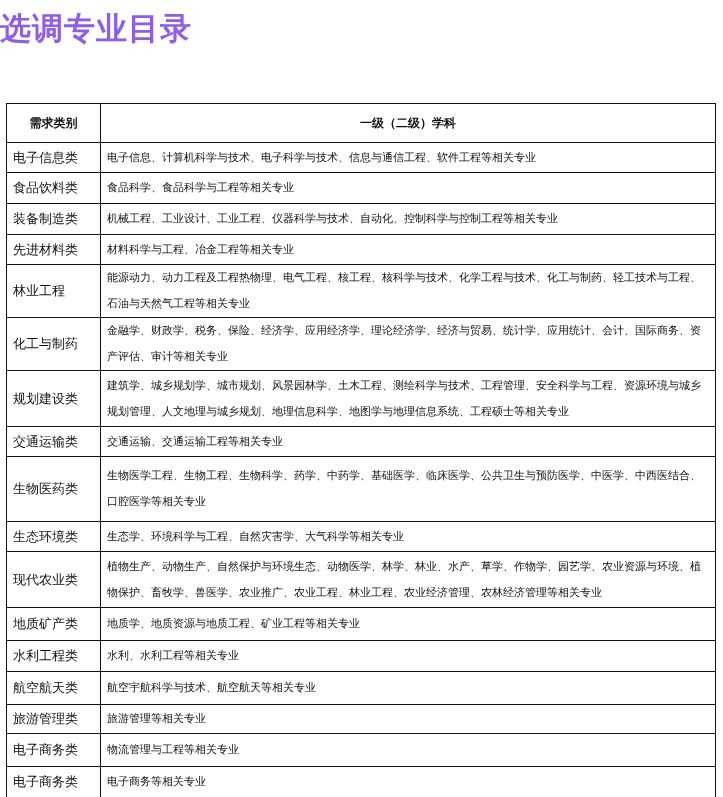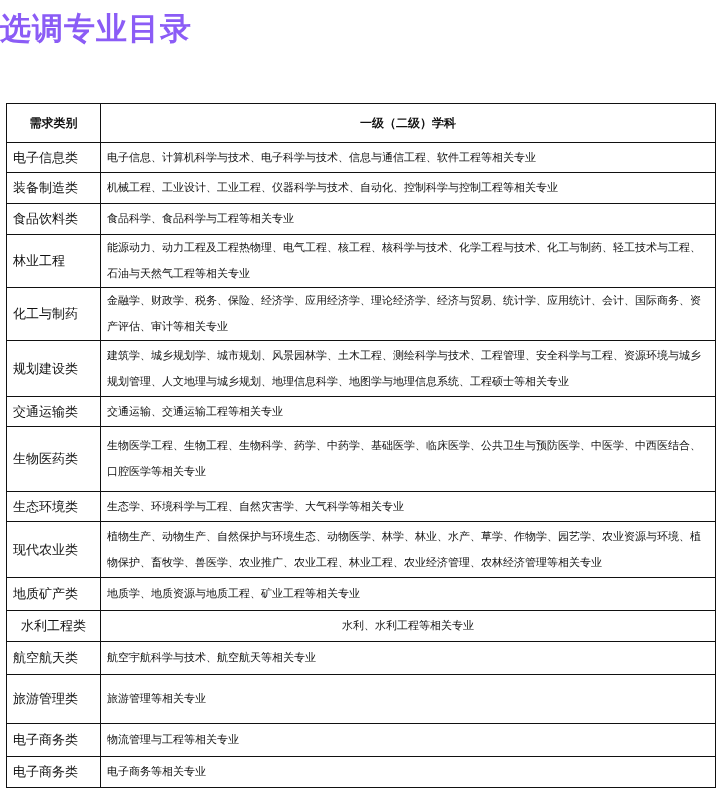--- a/index.html
+++ b/index.html
@@ -32,26 +32,30 @@
       <th class="h1">需求类别</th>
       <th class="h2">一级（二级）学科</th>
     </tr>
   </thead>
   <tbody id="rows">
       <tr style="height: 30px;">
         <td class="cat">电子信息类</td>
         <td class="maj">电子信息、计算机科学与技术、电子科学与技术、信息与通信工程、软件工程等相关专业</td>
       </tr>
       <tr style="height: 31px;">
+        <td class="cat">食品饮料类</td>
+        <td class="maj">食品科学、食品科学与工程等相关专业</td>
+      </tr>
+      <tr style="height: 31px;">
         <td class="cat">装备制造类</td>
         <td class="maj">机械工程、工业设计、工业工程、仪器科学与技术、自动化、控制科学与控制工程等相关专业</td>
       </tr>
-      <tr style="height: 31px;">
-        <td class="cat">食品饮料类</td>
-        <td class="maj">食品科学、食品科学与工程等相关专业</td>
+      <tr style="height: 30px;">
+        <td class="cat">先进材料类</td>
+        <td class="maj">材料科学与工程、冶金工程等相关专业</td>
       </tr>
       <tr style="height: 50px;">
         <td class="cat">林业工程</td>
         <td class="maj">能源动力、动力工程及工程热物理、电气工程、核工程、核科学与技术、化学工程与技术、化工与制药、轻工技术与工程、石油与天然气工程等相关专业</td>
       </tr>
       <tr style="height: 50px;">
         <td class="cat">化工与制药</td>
         <td class="maj">金融学、财政学、税务、保险、经济学、应用经济学、理论经济学、经济与贸易、统计学、应用统计、会计、国际商务、资产评估、审计等相关专业</td>
       </tr>
       <tr style="height: 56px;">
@@ -71,29 +75,29 @@
         <td class="maj">生态学、环境科学与工程、自然灾害学、大气科学等相关专业</td>
       </tr>
       <tr style="height: 56px;">
         <td class="cat">现代农业类</td>
         <td class="maj">植物生产、动物生产、自然保护与环境生态、动物医学、林学、林业、水产、草学、作物学、园艺学、农业资源与环境、植物保护、畜牧学、兽医学、农业推广、农业工程、林业工程、农业经济管理、农林经济管理等相关专业</td>
       </tr>
       <tr style="height: 33px;">
         <td class="cat">地质矿产类</td>
         <td class="maj">地质学、地质资源与地质工程、矿业工程等相关专业</td>
       </tr>
-      <tr style="height: 31px; text-align: center;">
+      <tr style="height: 31px;">
         <td class="cat">水利工程类</td>
         <td class="maj">水利、水利工程等相关专业</td>
       </tr>
       <tr style="height: 33px;">
         <td class="cat">航空航天类</td>
         <td class="maj">航空宇航科学与技术、航空航天等相关专业</td>
       </tr>
-      <tr style="height: 49px; padding-left: 21px;">
+      <tr style="height: 29px; padding-left: 21px;">
         <td class="cat">旅游管理类</td>
         <td class="maj">旅游管理等相关专业</td>
       </tr>
       <tr style="height: 33px;">
         <td class="cat">电子商务类</td>
         <td class="maj">物流管理与工程等相关专业</td>
       </tr>
       <tr style="height: 31px;">
         <td class="cat">电子商务类</td>
         <td class="maj">电子商务等相关专业</td>

